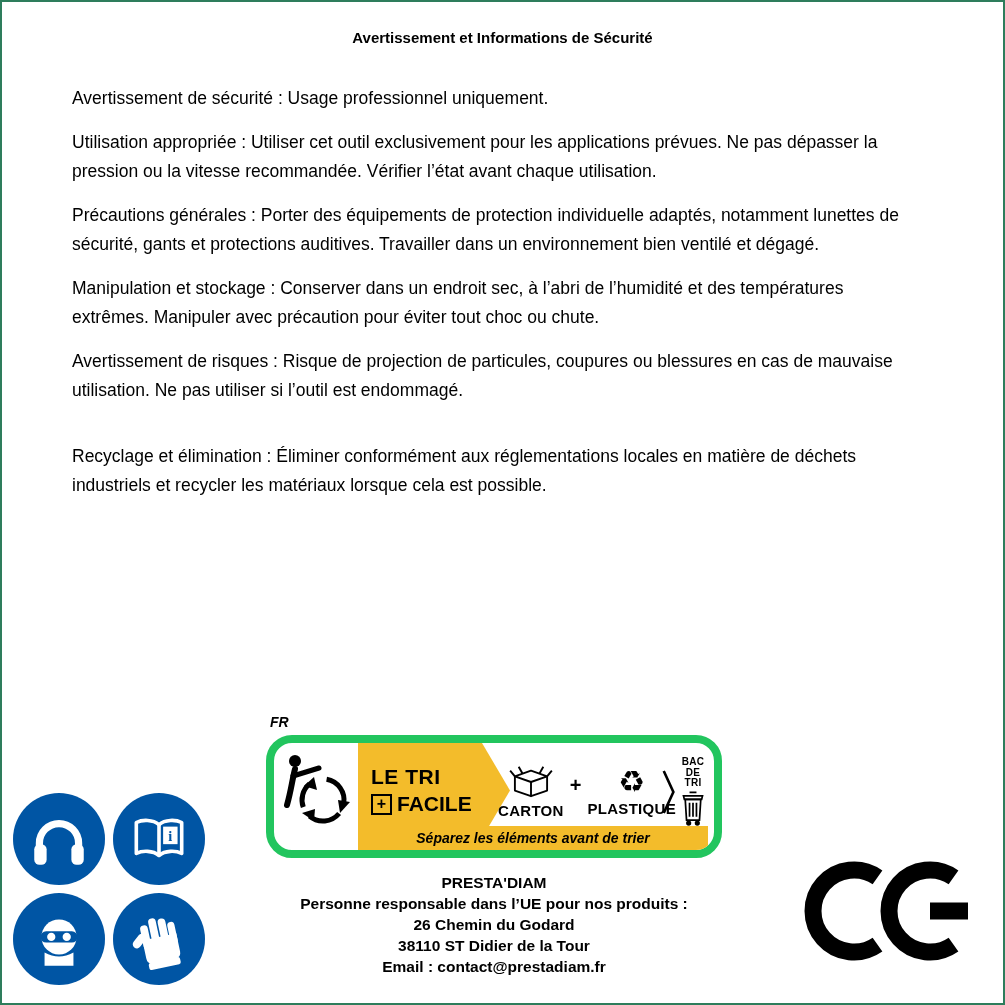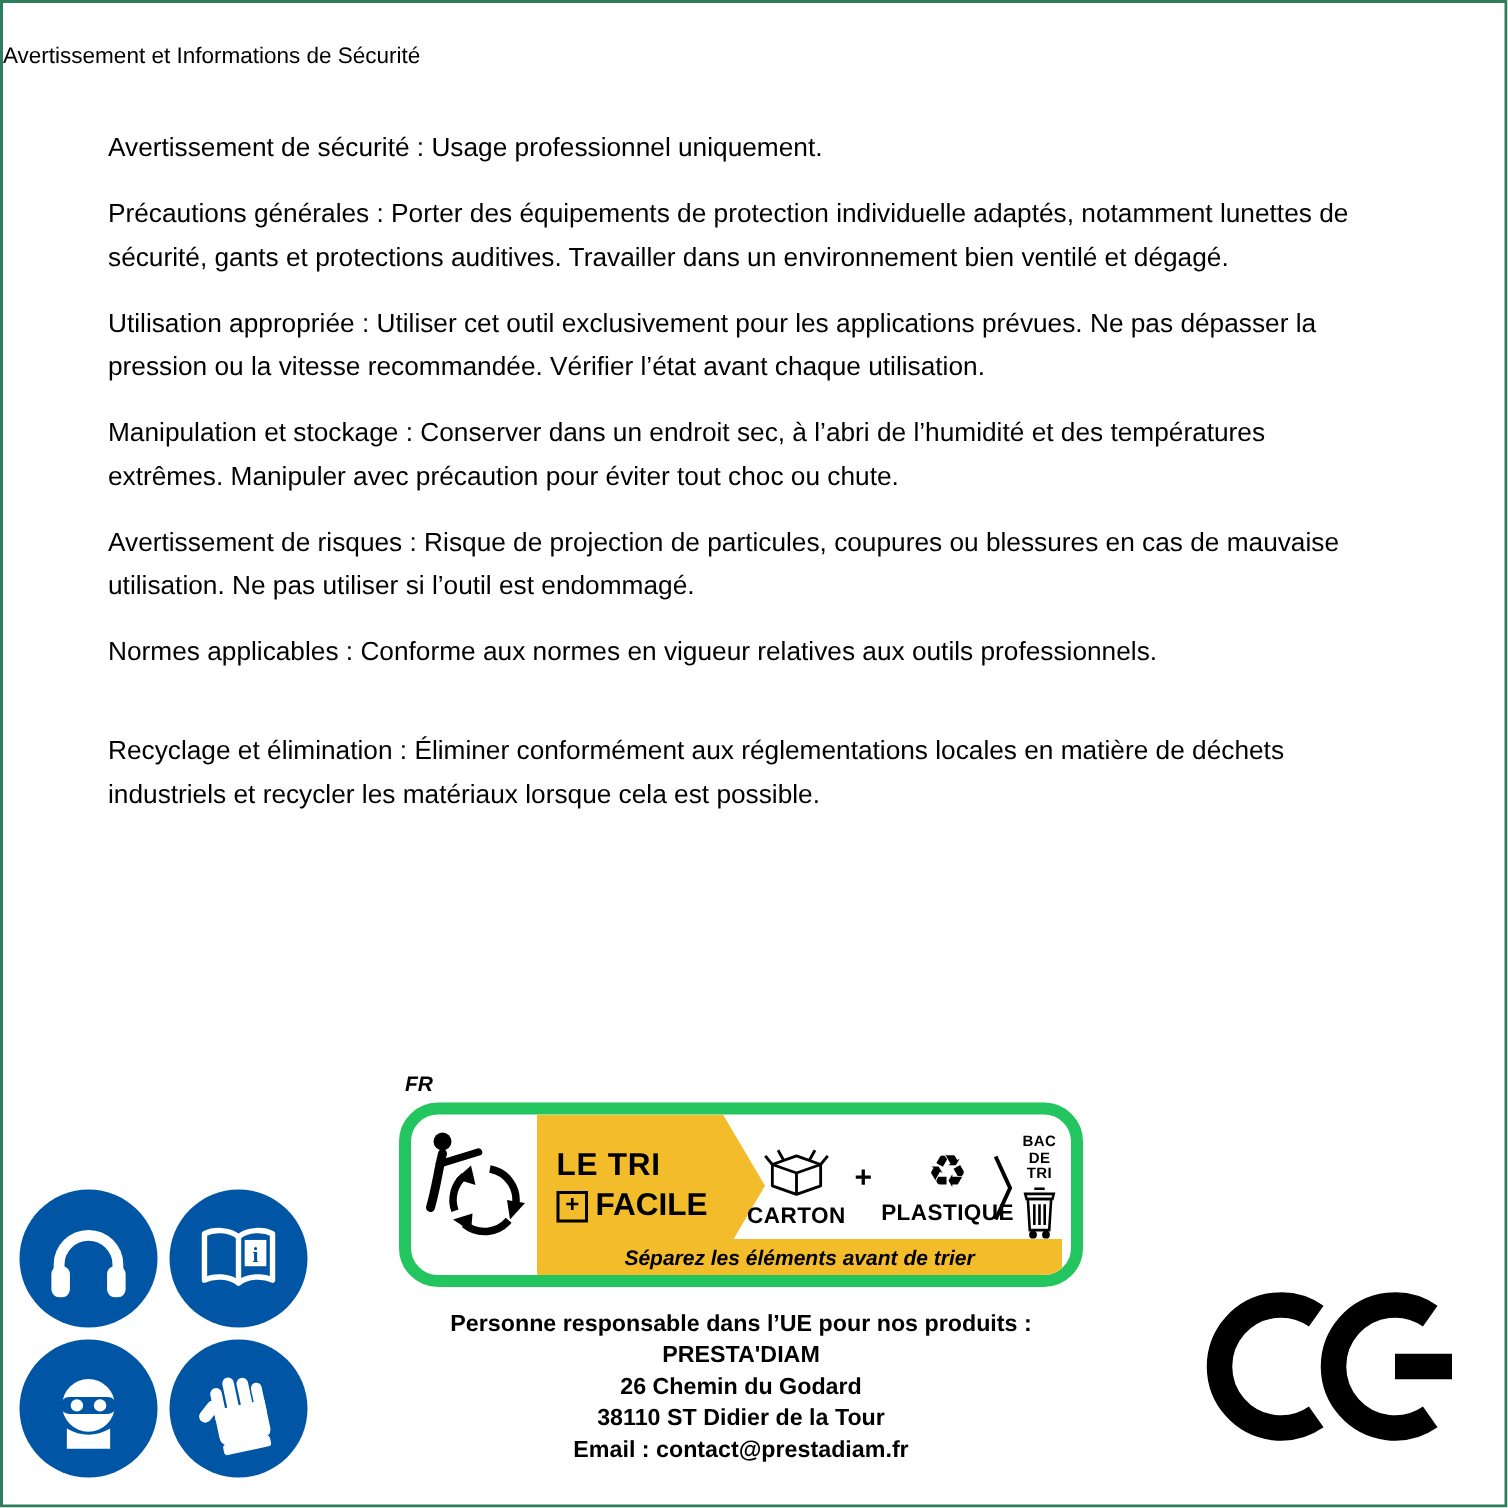--- a/index.html
+++ b/index.html
@@ -8,21 +8,21 @@
     width:1005px;height:1005px;
     box-sizing:border-box;
     background:#fff;
     border:2px solid var(--border_green,#2E7D5C);
     font-family:"Liberation Sans", sans-serif;
     color:#000;
     overflow:hidden;
   }
   .doc-title{
     position:absolute;top:27px;left:0;right:0;
-    font-weight:normal;font-size:15px;
+    text-align:center;font-weight:bold;font-size:15px;
   }
   .body-text{
     position:absolute;top:82px;left:70px;width:868px;
     font-size:17.5px;line-height:29px;
   }
   .body-text p{margin:0 18px 15px 0;}
   .body-text p.spaced{margin-top:37px;}
 
   
   .picto-grid{
@@ -89,25 +89,24 @@
 </style>
 </head>
 <body>
 
 <div class="page">
 
   <div class="doc-title">Avertissement et Informations de Sécurité</div>
 
   <div class="body-text">
     <p>Avertissement de sécurité : Usage professionnel uniquement.</p>
+    <p>Utilisation appropriée : Utiliser cet outil exclusivement pour les applications prévues. Ne pas dépasser la pression ou la vitesse recommandée. Vérifier l’état avant chaque utilisation.</p>
     <p>Précautions générales : Porter des équipements de protection individuelle adaptés, notamment lunettes de sécurité, gants et protections auditives. Travailler dans un environnement bien ventilé et dégagé.</p>
-    <p>Utilisation appropriée : Utiliser cet outil exclusivement pour les applications prévues. Ne pas dépasser la pression ou la vitesse recommandée. Vérifier l’état avant chaque utilisation.</p>
     <p>Manipulation et stockage : Conserver dans un endroit sec, à l’abri de l’humidité et des températures extrêmes. Manipuler avec précaution pour éviter tout choc ou chute.</p>
     <p>Avertissement de risques : Risque de projection de particules, coupures ou blessures en cas de mauvaise utilisation. Ne pas utiliser si l’outil est endommagé.</p>
-    <p>Normes applicables : Conforme aux normes en vigueur relatives aux outils professionnels.</p>
     <p class="spaced">Recyclage et élimination : Éliminer conformément aux réglementations locales en matière de déchets industriels et recycler les matériaux lorsque cela est possible.</p>
   </div>
 
   <div class="picto-grid">
     <div class="picto">
       <svg width="66" height="66" viewBox="0 0 64 64">
         <path d="M13 42 v-6 a19 19 0 0 1 38 0 v6" fill="none" stroke="#fff" stroke-width="7"></path>
         <rect x="8" y="37" width="12" height="20" rx="5" fill="#fff"></rect>
         <rect x="44" y="37" width="12" height="20" rx="5" fill="#fff"></rect>
       </svg>
@@ -210,22 +209,22 @@
         </svg>
       </div>
     </div>
 
     <div class="strip">
       <span class="strip-text">Séparez les éléments avant de trier</span>
     </div>
   </div>
 
   <div class="responsible">
+    <div>PRESTA'DIAM</div>
     <div>Personne responsable dans l’UE pour nos produits :</div>
-    <div>PRESTA'DIAM</div>
     <div>26 Chemin du Godard</div>
     <div>38110 ST Didier de la Tour</div>
     <div>Email : contact@prestadiam.fr</div>
   </div>
 
   <svg class="ce-mark" width="172" height="110" viewBox="0 0 172 110">
     <path d="M75.5 21.4 A41 41 0 1 0 75.5 88.6" stroke="#000" stroke-width="17" fill="none"></path>
     <path d="M151.5 21.4 A41 41 0 1 0 151.5 88.6" stroke="#000" stroke-width="17" fill="none"></path>
     <path d="M128 55 H166" stroke="#000" stroke-width="17"></path>
   </svg>

